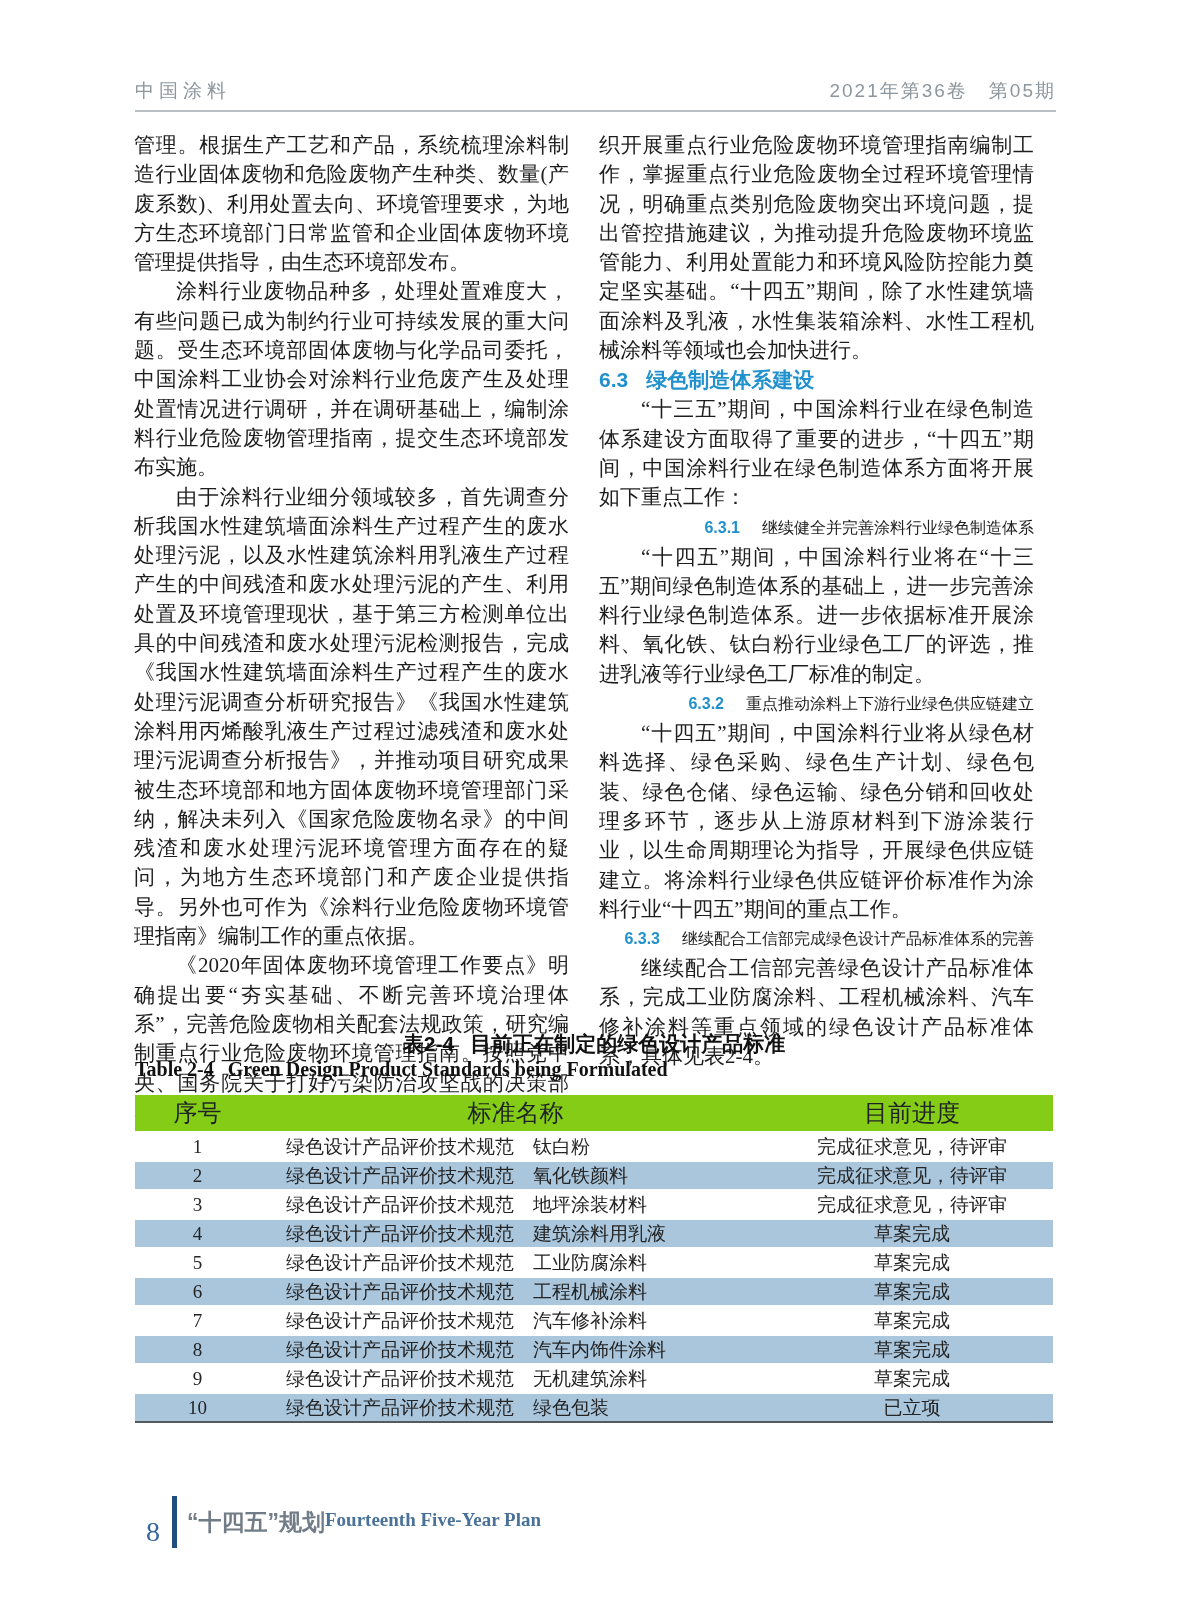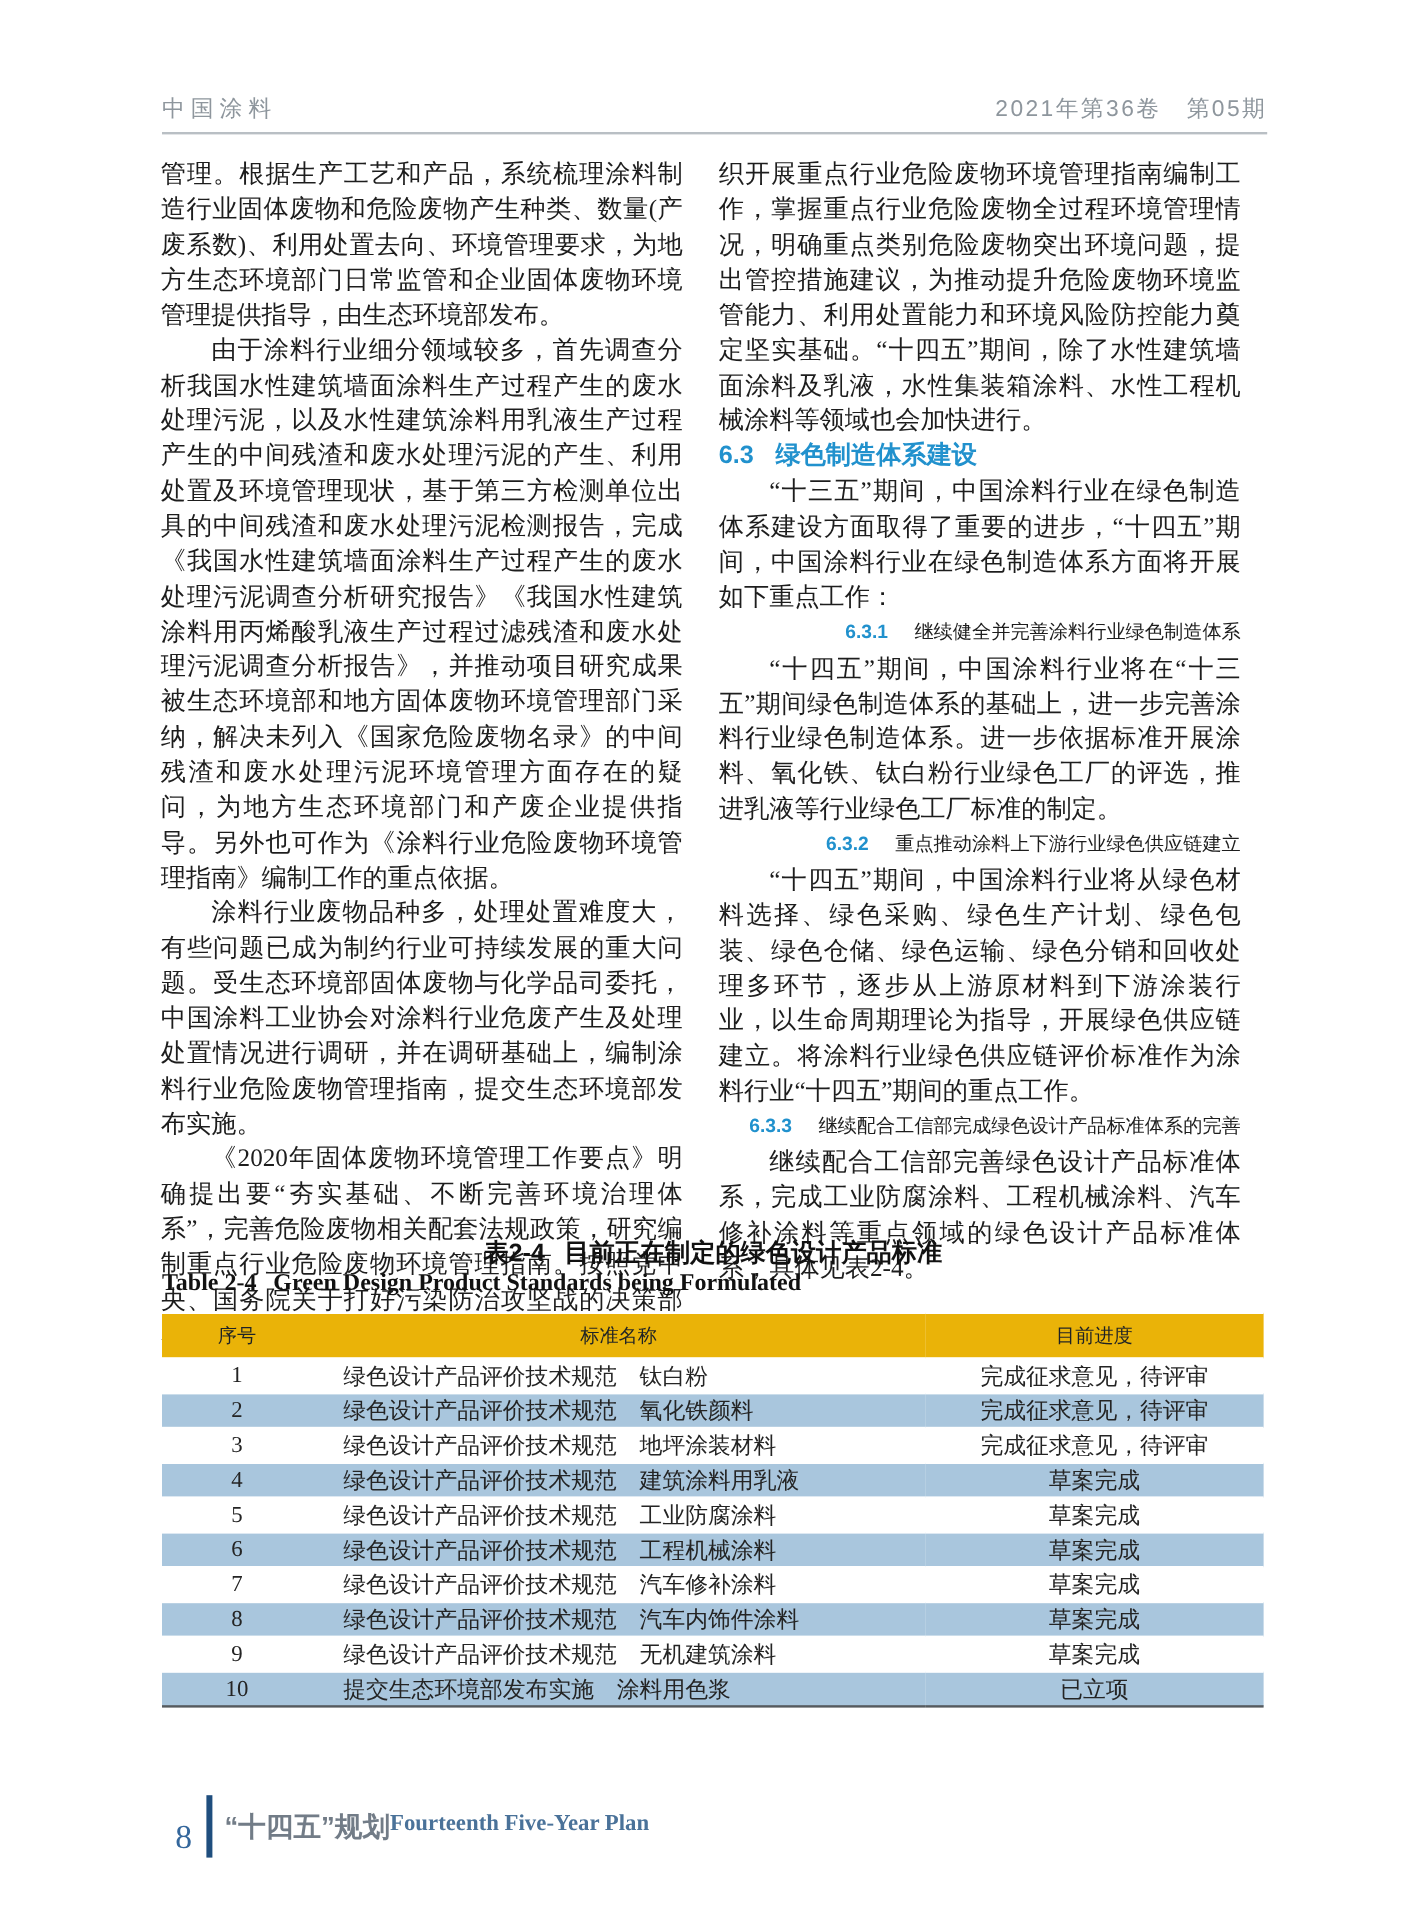--- a/index.html
+++ b/index.html
@@ -89,24 +89,24 @@
     border-collapse: collapse;
     table-layout: fixed;
     font-size: 19px;
     color: #242424;
     border-bottom: 2px solid #555a5e;
   }
   table.std-table col.c-no   { width: 125px; }
   table.std-table col.c-name { width: 511px; }
   table.std-table col.c-prog { width: 282px; }
   table.std-table th {
-    background: #eab308;
+    background: #84cc16;
     color: #1e2226;
     font-weight: normal;
-    font-size: 16px;
+    font-size: 24px;
     height: 38px;
     text-align: center;
   }
   table.std-table td { height: 29px; text-align: center; }
   table.std-table td.name-cell { text-align: left; padding-left: 26px; }
   table.std-table tr.alt td { background: #a9c6dd; }
   table.std-table tr { border-top: 2px solid #ffffff; }
   
   .footer {
     position: absolute;
@@ -142,22 +142,22 @@
 
 <div class="page">
 
   <div class="running-header">
     <span class="journal">中国涂料</span>
     <span class="issue">2021年第36卷　第05期</span>
   </div>
 
   <div class="col col-left">
     <p>管理。根据生产工艺和产品，系统梳理涂料制造行业固体废物和危险废物产生种类、数量(产废系数)、利用处置去向、环境管理要求，为地方生态环境部门日常监管和企业固体废物环境管理提供指导，由生态环境部发布。</p>
+    <p class="indent">涂料行业废物品种多，处理处置难度大，有些问题已成为制约行业可持续发展的重大问题。受生态环境部固体废物与化学品司委托，中国涂料工业协会对涂料行业危废产生及处理处置情况进行调研，并在调研基础上，编制涂料行业危险废物管理指南，提交生态环境部发布实施。</p>
     <p class="indent">由于涂料行业细分领域较多，首先调查分析我国水性建筑墙面涂料生产过程产生的废水处理污泥，以及水性建筑涂料用乳液生产过程产生的中间残渣和废水处理污泥的产生、利用处置及环境管理现状，基于第三方检测单位出具的中间残渣和废水处理污泥检测报告，完成《我国水性建筑墙面涂料生产过程产生的废水处理污泥调查分析研究报告》《我国水性建筑涂料用丙烯酸乳液生产过程过滤残渣和废水处理污泥调查分析报告》，并推动项目研究成果被生态环境部和地方固体废物环境管理部门采纳，解决未列入《国家危险废物名录》的中间残渣和废水处理污泥环境管理方面存在的疑问，为地方生态环境部门和产废企业提供指导。另外也可作为《涂料行业危险废物环境管理指南》编制工作的重点依据。</p>
-    <p class="indent">涂料行业废物品种多，处理处置难度大，有些问题已成为制约行业可持续发展的重大问题。受生态环境部固体废物与化学品司委托，中国涂料工业协会对涂料行业危废产生及处理处置情况进行调研，并在调研基础上，编制涂料行业危险废物管理指南，提交生态环境部发布实施。</p>
     <p class="indent">《2020年固体废物环境管理工作要点》明确提出要“夯实基础、不断完善环境治理体系”，完善危险废物相关配套法规政策，研究编制重点行业危险废物环境管理指南。按照党中央、国务院关于打好污染防治攻坚战的决策部署，紧紧围绕以改善生态环境质量为核心，组</p>
   </div>
 
   <div class="col col-right">
     <p>织开展重点行业危险废物环境管理指南编制工作，掌握重点行业危险废物全过程环境管理情况，明确重点类别危险废物突出环境问题，提出管控措施建议，为推动提升危险废物环境监管能力、利用处置能力和环境风险防控能力奠定坚实基础。“十四五”期间，除了水性建筑墙面涂料及乳液，水性集装箱涂料、水性工程机械涂料等领域也会加快进行。</p>
     <div class="h2">
       <span class="h-num">6.3</span><span>绿色制造体系建设</span>
     </div>
     <p class="indent">“十三五”期间，中国涂料行业在绿色制造体系建设方面取得了重要的进步，“十四五”期间，中国涂料行业在绿色制造体系方面将开展如下重点工作：</p>
     <div class="h3">
@@ -235,21 +235,21 @@
           <td class="name-cell">绿色设计产品评价技术规范　汽车内饰件涂料</td>
           <td>草案完成</td>
         </tr>
         <tr>
           <td>9</td>
           <td class="name-cell">绿色设计产品评价技术规范　无机建筑涂料</td>
           <td>草案完成</td>
         </tr>
         <tr class="alt">
           <td>10</td>
-          <td class="name-cell">提交生态环境部发布实施　涂料用色浆</td>
+          <td class="name-cell">绿色设计产品评价技术规范　绿色包装</td>
           <td>已立项</td>
         </tr>
       </tbody>
     </table>
   </div>
 
   <div class="footer">
     <span class="page-num">8</span>
     <span class="footer-bar"></span>
     <span class="footer-titles">

